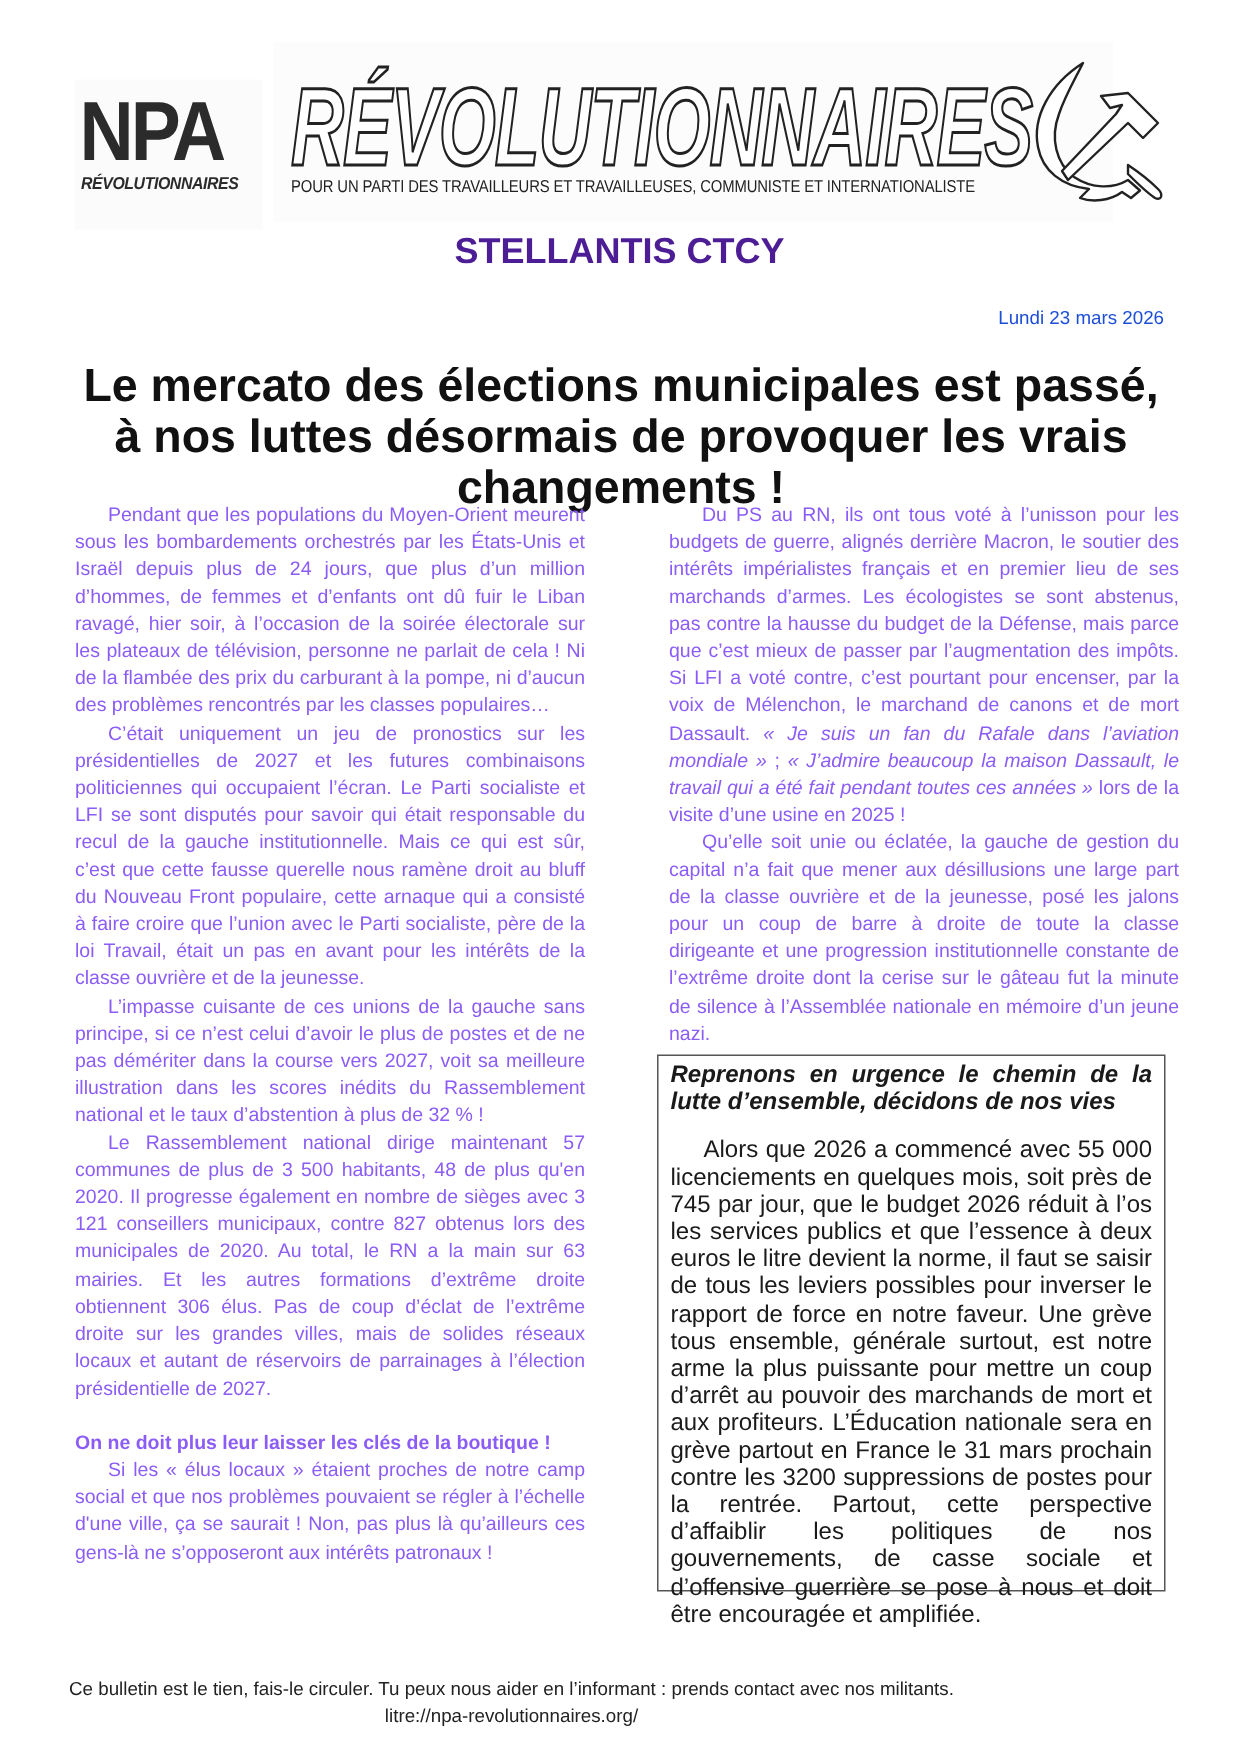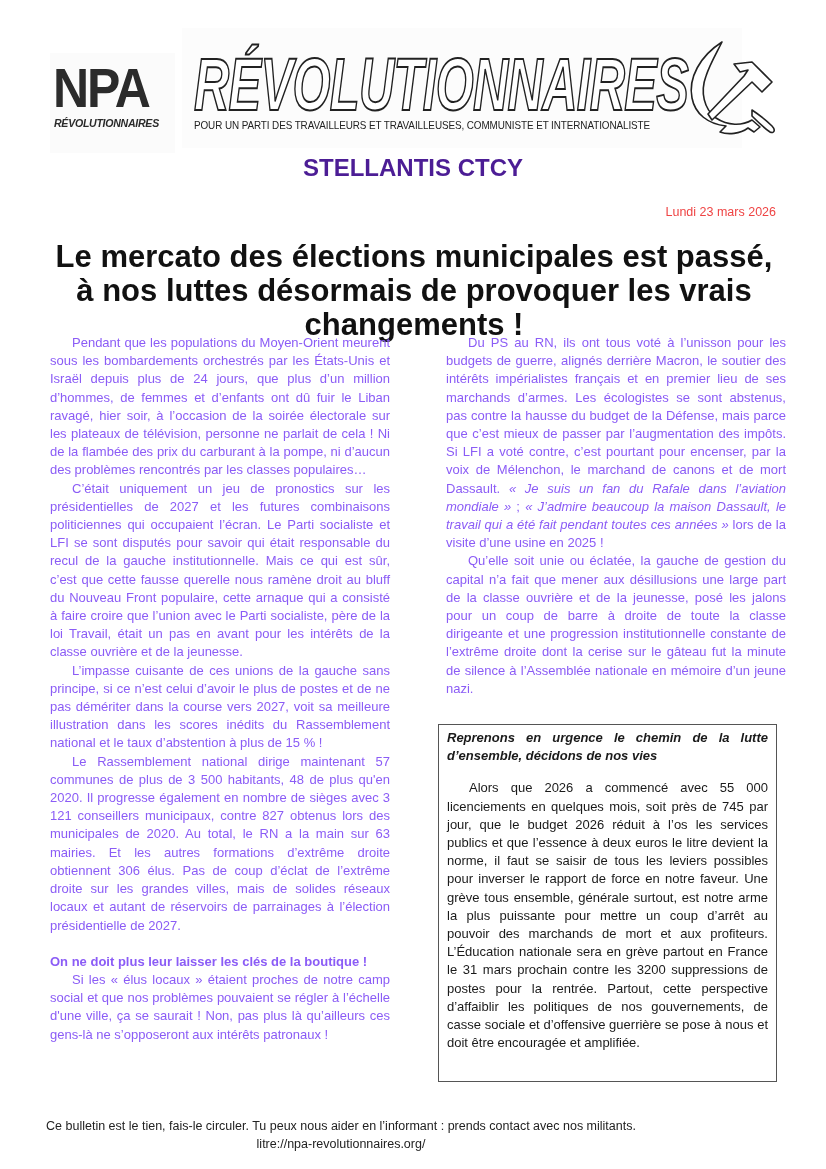--- a/index.html
+++ b/index.html
@@ -9,31 +9,31 @@
     .header { position: absolute; left: 50px; top: 28px; width: 752px; height: 120px; }
     .npa-block { position: absolute; left: 0; top: 25px; width: 125px; height: 100px; background: #fbfbfb; text-align: right; }
     .npa-logo { position: absolute; left: 3px; top: 2px; font-family: "Liberation Sans", sans-serif; font-weight: bold; font-size: 50px; letter-spacing: -2px; color: #2b2b2b; transform: scaleY(1.12); transform-origin: top left; }
     .npa-sub { position: absolute; left: 4px; top: 64px; font-family: "Liberation Sans", sans-serif; font-weight: bold; font-style: italic; font-size: 11.5px; letter-spacing: -0.3px; color: #2b2b2b; transform: scaleX(0.92); transform-origin: left; }
     .rev-block { position: absolute; left: 132px; top: 0; width: 560px; height: 120px; background: #fcfcfc; }
     .rev-title { position: absolute; left: 12px; top: 20px; font-family: "Liberation Sans", sans-serif; font-style: italic; font-weight: bold; font-size: 74px; letter-spacing: -1px; color: #fff; -webkit-text-stroke: 2px #222; transform: scaleX(0.66) scaleY(1.0); transform-origin: left top; white-space: nowrap; line-height: 1; }
     .rev-tagline { position: absolute; left: 12px; top: 91px; font-family: "Liberation Sans", sans-serif; font-size: 11.5px; color: #222; letter-spacing: -0.1px; transform: scaleX(0.86); transform-origin: left; white-space: nowrap; }
     .sickle { position: absolute; left: 632px; top: 6px; width: 110px; height: 110px; }
 
     .company { position: absolute; left: 0; width: 826px; top: 154px; text-align: center; font-family: "Liberation Sans", sans-serif; font-weight: bold; font-size: 24px; color: #4c1d95; letter-spacing: 0px; }
-    .date { position: absolute; right: 50px; top: 205px; font-size: 12.5px; color: #ef4444; }
+    .date { position: absolute; right: 50px; top: 205px; font-size: 12.5px; color: #1d4ed8; }
     .headline { position: absolute; left: 48px; width: 732px; top: 240px; text-align: center; font-family: "Liberation Sans", sans-serif; font-weight: bold; font-size: 31px; line-height: 34px; color: #111; }
 
     .col { position: absolute; font-size: 13px; line-height: 18.2px; color: #8b5cf6; text-align: justify; }
     .col-left { left: 50px; top: 334px; width: 340px; }
     .col-right { left: 446px; top: 334px; width: 340px; }
     .col p { text-indent: 22px; }
     .subhead { font-weight: bold; text-indent: 0 !important; margin-top: 18px; }
     em { font-style: italic; }
 
-    .box { position: absolute; left: 438px; top: 724px; width: 339px; height: 358px; border: 1.2px solid #555; padding: 4px 8px 0 8px; font-size: 13px; line-height: 18.2px; color: #1a1a1a; text-align: justify; }
+    .box { position: absolute; left: 438px; top: 703px; width: 339px; height: 358px; border: 1.2px solid #555; padding: 4px 8px 0 8px; font-size: 16px; line-height: 18.2px; color: #1a1a1a; text-align: justify; }
     .box .box-title { font-weight: bold; font-style: italic; text-indent: 0; text-align: justify; text-align-last: left; }
     .box p.body { text-indent: 22px; margin-top: 14px; }
 
     .footer { position: absolute; left: 0; width: 682px; top: 1117px; text-align: center; font-size: 12.5px; line-height: 18px; color: #222; }
   </style>
 </head>
 <body>
 
 <div class="header">
   <div class="npa-block">
@@ -54,21 +54,21 @@
   </svg>
 </div>
 
 <div class="company">STELLANTIS CTCY</div>
 <div class="date">Lundi 23 mars 2026</div>
 <div class="headline">Le mercato des élections municipales est passé, à nos luttes désormais de provoquer les vrais changements !</div>
 
 <div class="col col-left">
   <p>Pendant que les populations du Moyen-Orient meurent sous les bombardements orchestrés par les États-Unis et Israël depuis plus de 24 jours, que plus d’un million d’hommes, de femmes et d’enfants ont dû fuir le Liban ravagé, hier soir, à l’occasion de la soirée électorale sur les plateaux de télévision, personne ne parlait de cela ! Ni de la flambée des prix du carburant à la pompe, ni d’aucun des problèmes rencontrés par les classes populaires…</p>
   <p>C’était uniquement un jeu de pronostics sur les présidentielles de 2027 et les futures combinaisons politiciennes qui occupaient l’écran. Le Parti socialiste et LFI se sont disputés pour savoir qui était responsable du recul de la gauche institutionnelle. Mais ce qui est sûr, c’est que cette fausse querelle nous ramène droit au bluff du Nouveau Front populaire, cette arnaque qui a consisté à faire croire que l’union avec le Parti socialiste, père de la loi Travail, était un pas en avant pour les intérêts de la classe ouvrière et de la jeunesse.</p>
-  <p>L’impasse cuisante de ces unions de la gauche sans principe, si ce n’est celui d’avoir le plus de postes et de ne pas démériter dans la course vers 2027, voit sa meilleure illustration dans les scores inédits du Rassemblement national et le taux d’abstention à plus de 15 % !</p>
+  <p>L’impasse cuisante de ces unions de la gauche sans principe, si ce n’est celui d’avoir le plus de postes et de ne pas démériter dans la course vers 2027, voit sa meilleure illustration dans les scores inédits du Rassemblement national et le taux d’abstention à plus de 32 % !</p>
   <p>Le Rassemblement national dirige maintenant 57 communes de plus de 3 500 habitants, 48 de plus qu'en 2020. Il progresse également en nombre de sièges avec 3 121 conseillers municipaux, contre 827 obtenus lors des municipales de 2020. Au total, le RN a la main sur 63 mairies. Et les autres formations d’extrême droite obtiennent 306 élus. Pas de coup d’éclat de l’extrême droite sur les grandes villes, mais de solides réseaux locaux et autant de réservoirs de parrainages à l’élection présidentielle de 2027.</p>
   <p class="subhead">On ne doit plus leur laisser les clés de la boutique !</p>
   <p>Si les « élus locaux » étaient proches de notre camp social et que nos problèmes pouvaient se régler à l’échelle d'une ville, ça se saurait ! Non, pas plus là qu’ailleurs ces gens-là ne s’opposeront aux intérêts patronaux !</p>
 </div>
 
 <div class="col col-right">
   <p><span>Du PS au RN, ils ont tous voté à l’unisson pour les budgets de guerre, alignés derrière Macron, le soutier des intérêts impérialistes français et en premier lieu de ses marchands d’armes. Les écologistes se sont abstenus, pas contre la hausse du budget de la Défense, mais parce que c’est mieux de passer par l’augmentation des impôts. Si LFI a voté contre, c’est pourtant pour encenser, par la voix de Mélenchon, le marchand de canons et de mort Dassault. </span><em>« Je suis un fan du Rafale dans l’aviation mondiale »</em><span> ; </span><em>« J’admire beaucoup la maison Dassault, le travail qui a été fait pendant toutes ces années »</em><span> lors de la visite d’une usine en 2025 !</span></p>
   <p>Qu’elle soit unie ou éclatée, la gauche de gestion du capital n’a fait que mener aux désillusions une large part de la classe ouvrière et de la jeunesse, posé les jalons pour un coup de barre à droite de toute la classe dirigeante et une progression institutionnelle constante de l’extrême droite dont la cerise sur le gâteau fut la minute de silence à l’Assemblée nationale en mémoire d’un jeune nazi.</p>
 </div>
 

